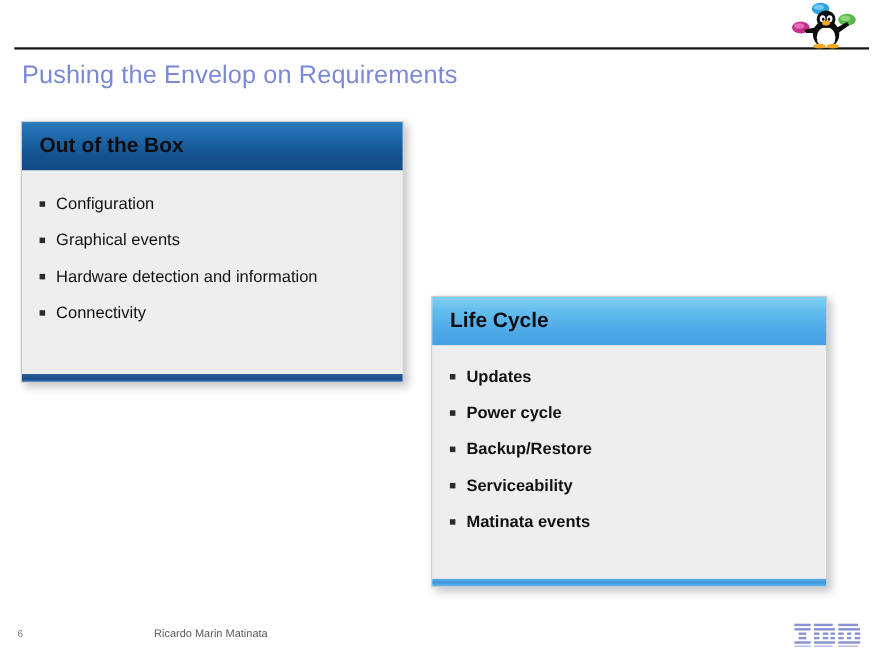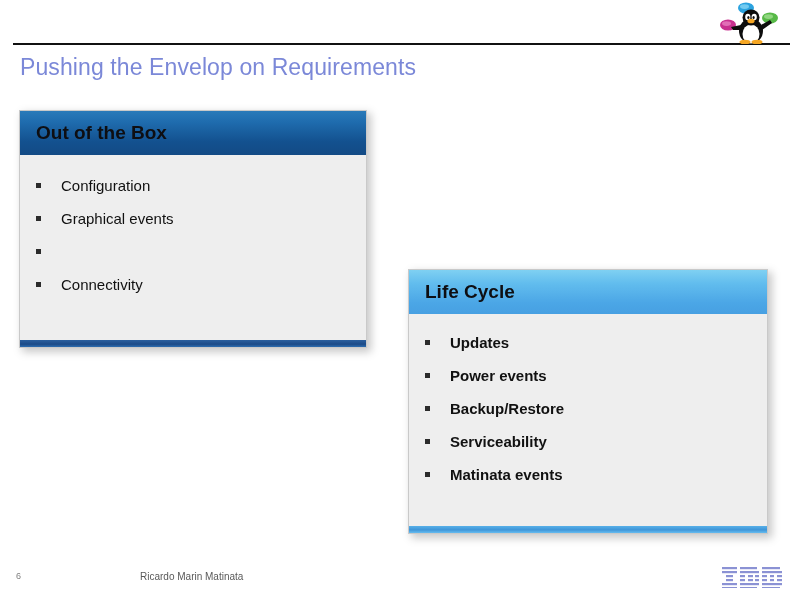--- a/index.html
+++ b/index.html
@@ -115,21 +115,21 @@
     height: 7px;
     background: linear-gradient(to bottom, #2a5f9e 0%, #1b4a87 60%, #2d6db0 100%);
   }
   #box-out-of-the-box .bullet-list {
     padding: 14px 0 0 8px;
   }
   #box-out-of-the-box .bullet-item { font-size: 15px; }
 
   
   #box-life-cycle {
-    left: 408px;
+    left: 392px;
     top: 269px;
     width: 360px;
     height: 265px;
   }
   #box-life-cycle .box-header {
     height: 44px;
     font-size: 19px;
     background: linear-gradient(to bottom, #7fd0f2 0%, #62bdee 30%, #4ba6e6 75%, #47a0e2 100%);
   }
   #box-life-cycle .box-footbar {
@@ -158,21 +158,20 @@
   }
   .bullet-marker {
     flex: 0 0 auto;
     width: 5px;
     height: 5px;
     background: #2b2b2b;
     margin: 14px 10px 0 8px;
   }
   .bullet-text {
     flex: 0 1 auto;
-    margin-left: 10px;
   }
 
   
   .footer-page-number {
     position: absolute;
     left: 16px;
     top: 571px;
     font-size: 9px;
     color: #808080;
   }
@@ -237,20 +236,21 @@
           <li class="bullet-item">
             <span class="bullet-marker"></span>
             <span class="bullet-text">Configuration</span>
           </li>
           <li class="bullet-item">
             <span class="bullet-marker"></span>
             <span class="bullet-text">Graphical events</span>
           </li>
           <li class="bullet-item">
             <span class="bullet-marker"></span>
+            <span class="bullet-text">Hardware detection and information</span>
           </li>
           <li class="bullet-item">
             <span class="bullet-marker"></span>
             <span class="bullet-text">Connectivity</span>
           </li>
         </ul>
       </div>
       <div class="box-footbar"></div>
     </div>
   </div>
@@ -260,21 +260,21 @@
     <div class="box-inner">
       <div class="box-header">Life Cycle</div>
       <div class="box-body">
         <ul class="bullet-list">
           <li class="bullet-item">
             <span class="bullet-marker"></span>
             <span class="bullet-text">Updates</span>
           </li>
           <li class="bullet-item">
             <span class="bullet-marker"></span>
-            <span class="bullet-text">Power events</span>
+            <span class="bullet-text">Power cycle</span>
           </li>
           <li class="bullet-item">
             <span class="bullet-marker"></span>
             <span class="bullet-text">Backup/Restore</span>
           </li>
           <li class="bullet-item">
             <span class="bullet-marker"></span>
             <span class="bullet-text">Serviceability</span>
           </li>
           <li class="bullet-item">

